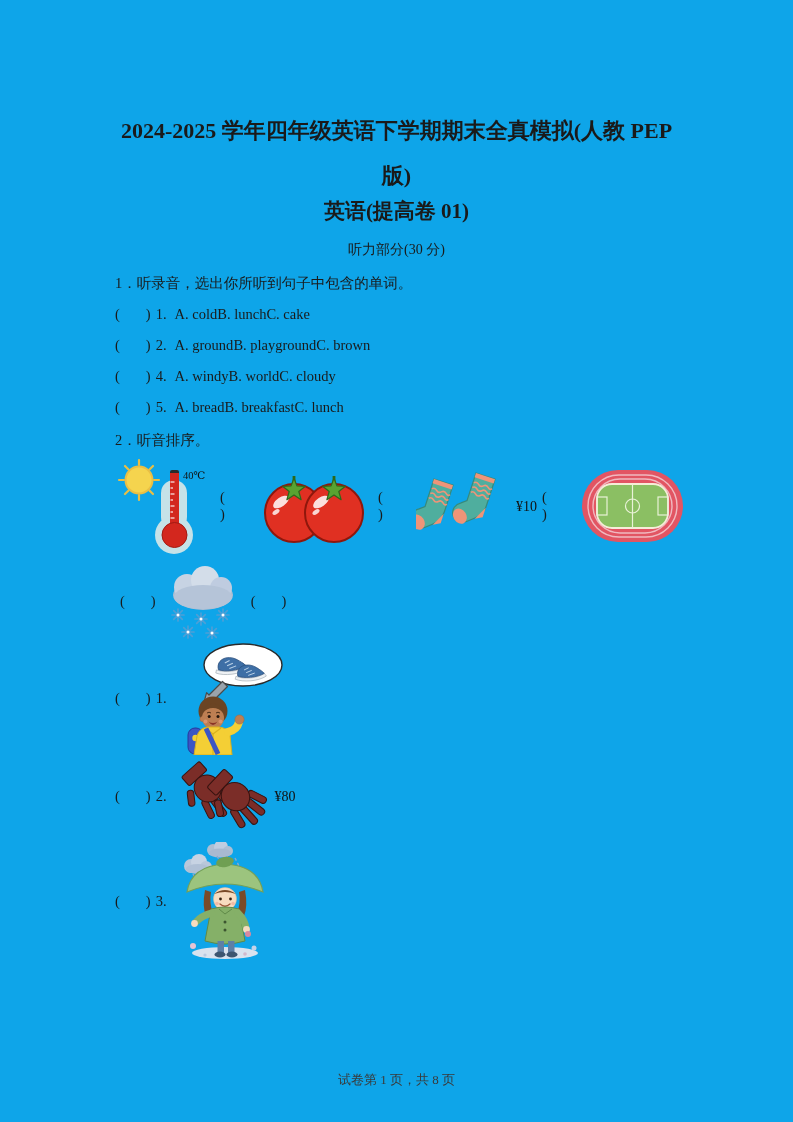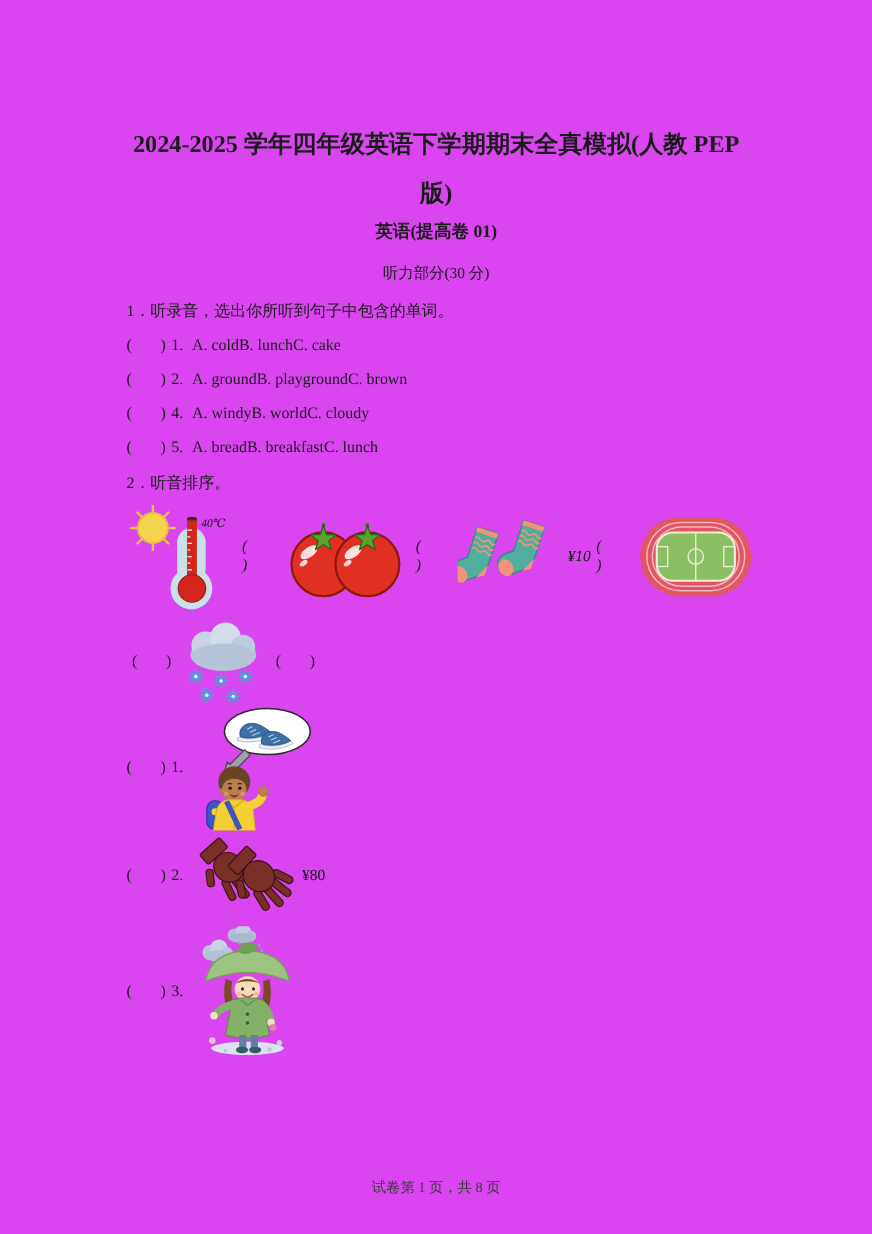--- a/index.html
+++ b/index.html
@@ -1,36 +1,36 @@
 <!DOCTYPE html>
 <html><head>
 <meta charset="utf-8">
 <style>
   * { margin:0; padding:0; box-sizing:border-box; }
   html,body { background:#ffffff; }
   .page {
-    width:793px; height:1122px; background:#d946ef; position:relative;
+    width:793px; height:1122px; background:#0ea5e9; position:relative;
     font-family:"Liberation Serif","DejaVu Serif",serif; color:#1a1a1a;
     overflow:hidden; margin:0 auto;
   }
   .titleblock { text-align:center; }
   .t1 { font-size:22px; font-weight:bold; line-height:30px; margin-top:116px; white-space:nowrap; }
   .t2 { font-size:22px; font-weight:bold; line-height:30px; margin-top:15px; }
-  .t3 { font-size:16px; font-weight:bold; line-height:28px; margin-top:6px; }
+  .t3 { font-size:21px; font-weight:bold; line-height:28px; margin-top:6px; }
   .part { font-size:14px; line-height:20px; margin-top:15px; font-weight:normal; }
   .content { margin:0 108px 0 115px; font-size:14.5px; }
   .qheading { margin-top:13px; line-height:20px; }
   .qline { margin-top:11px; line-height:20px; white-space:nowrap; }
   .blank { display:inline-block; }
   .gap { display:inline-block; width:26px; }
   .qnum { margin:0 8px 0 5px; }
   .opt { }
   .opt:last-child { margin-right:0; }
   .img-row { display:flex; align-items:center; }
-  .row1 { margin-top:4px; height:104px;font-style:italic; }
+  .row1 { margin-top:4px; height:104px; }
   .row2 { margin-top:4px; height:78px; }
   .row1 .blank, .row2 .blank { margin:0 5px; }
   .capcol { display:flex; flex-direction:row; align-items:center; }
   .caption { font-size:14px; line-height:16px; margin-top:1px; color:#111; }
   .q3item { display:flex; align-items:center; }
   .q3label { white-space:nowrap; }
   .footer {
     position:absolute; bottom:33px; left:0; width:100%;
     text-align:center; font-size:13px; color:#3a3a3a;
   }

